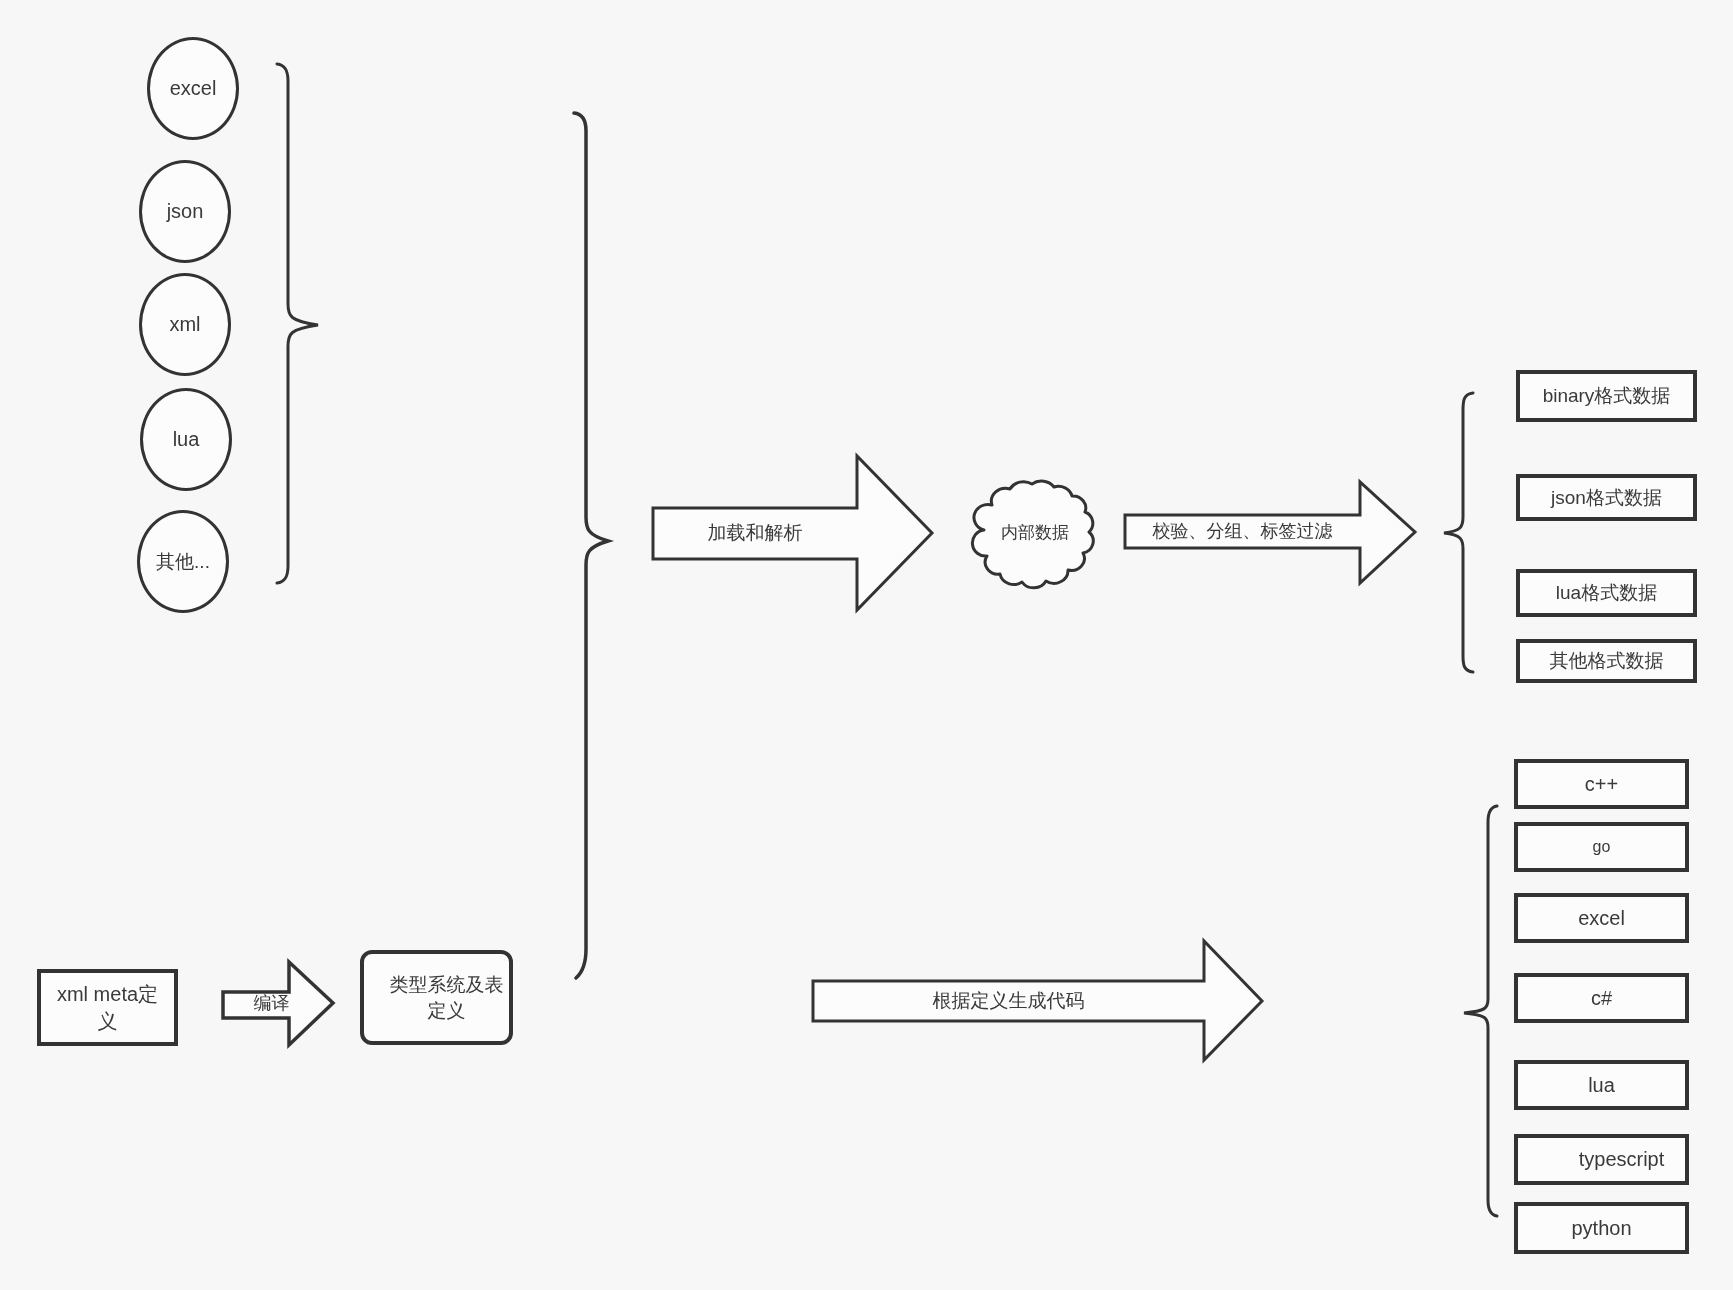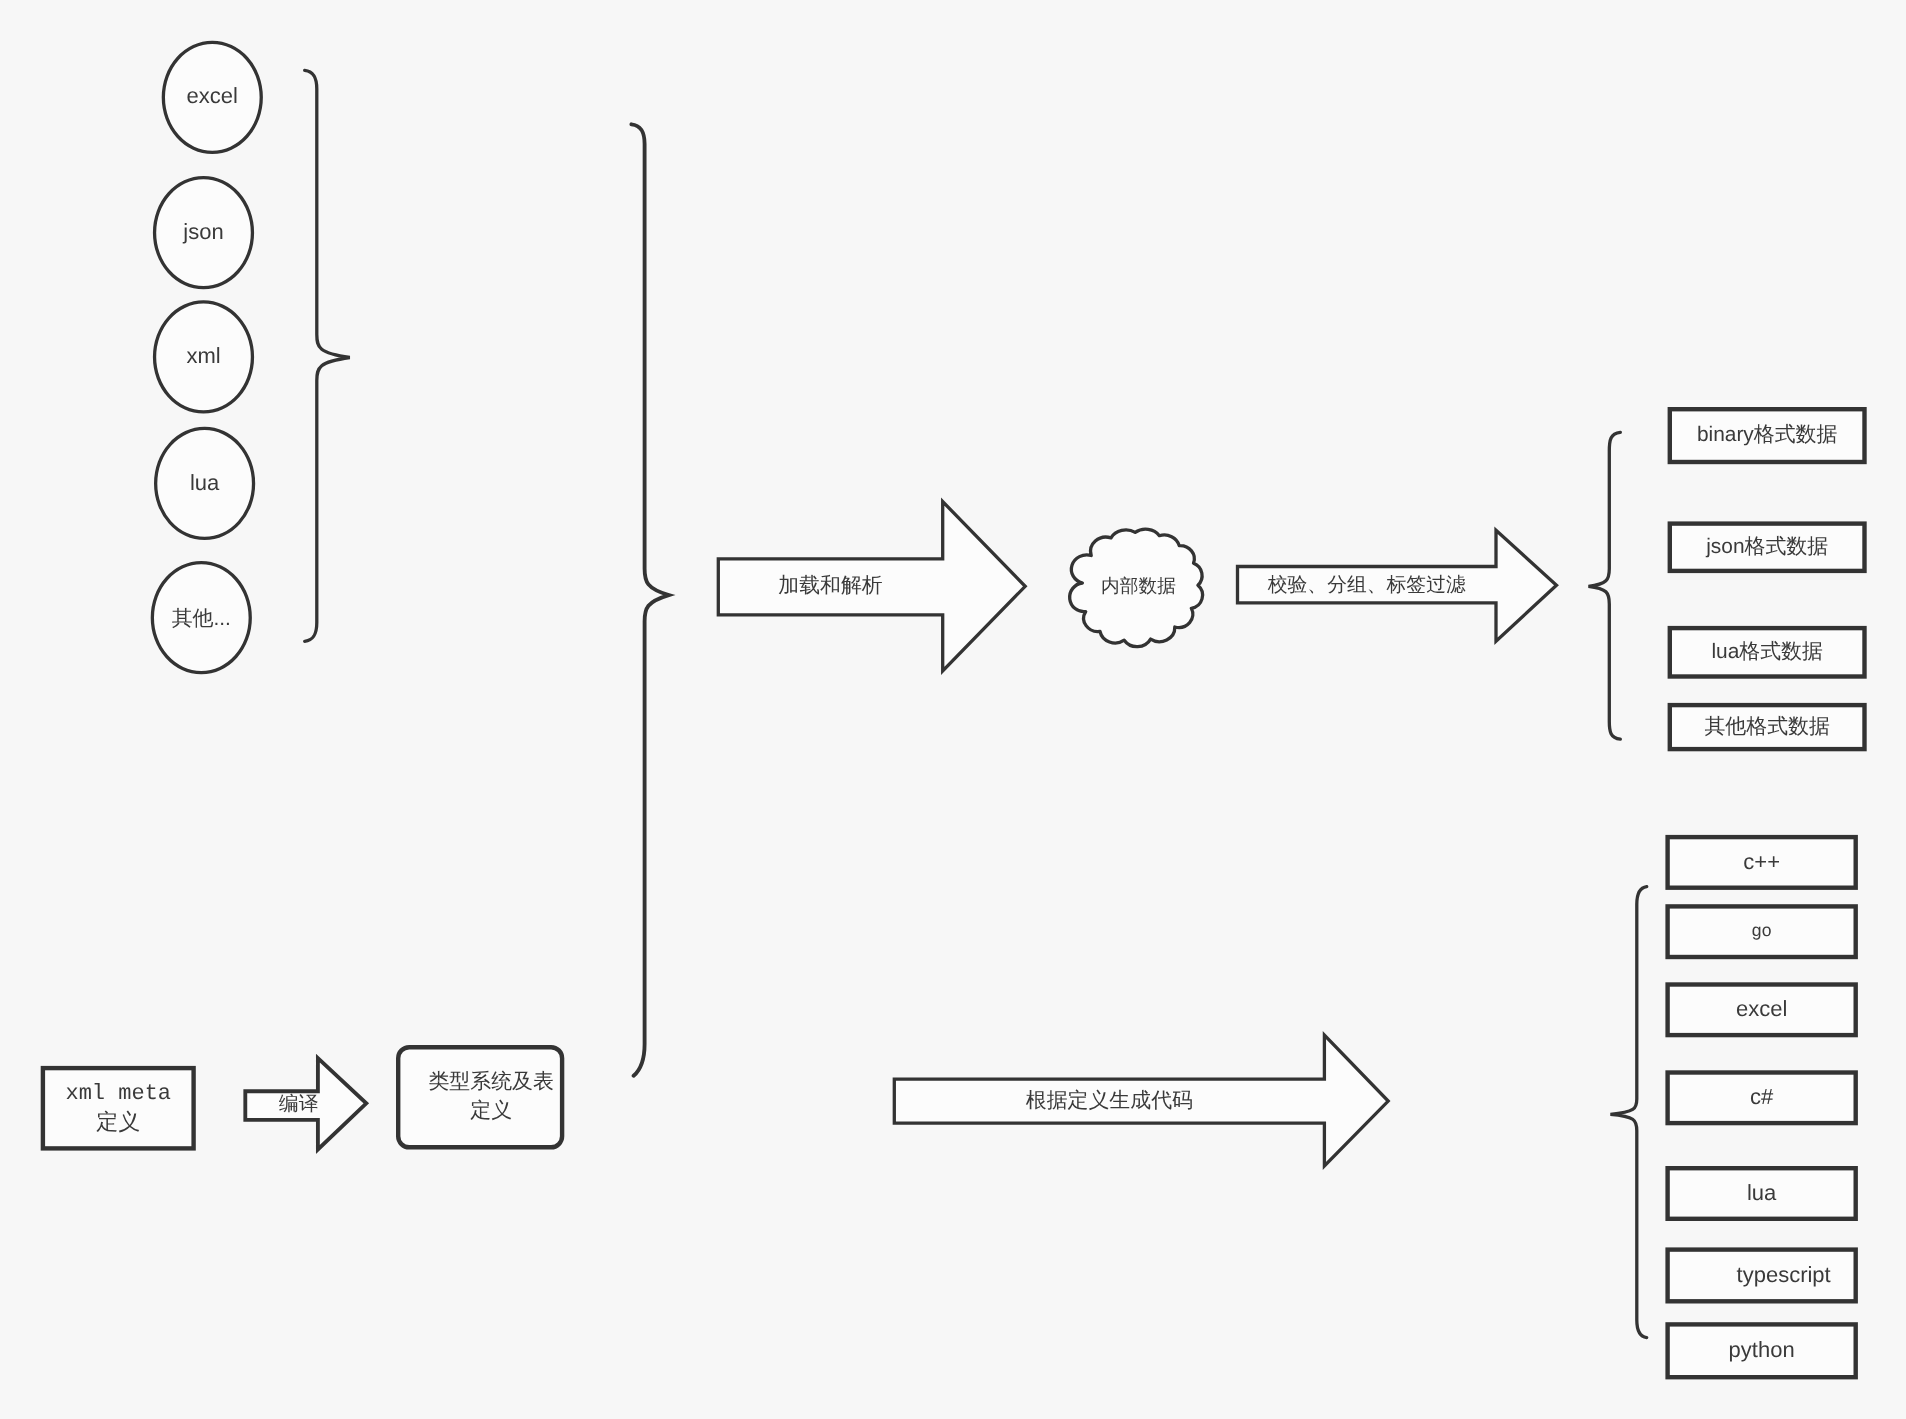--- a/index.html
+++ b/index.html
@@ -36,21 +36,21 @@
     background:#fcfcfc;
     border:3px solid #333333;
     box-sizing:border-box;
     display:flex;align-items:center;justify-content:center;
     text-align:center;
     font-size:19px;
     line-height:1.35;
   }
   .box.thick{border-width:4px;}
   .box.rounded{border-radius:12px;}
-  .inner-constrain{display:block;font-family:Liberation Mono, monospace;}
+  .inner-constrain{display:block;}
 </style>
 </head>
 <body>
 
 <div id="canvas">
 
   <svg id="shapes" width="1733" height="1290" viewBox="0 0 1733 1290">
 
     <path d="M277,64 C286,65 288,72 288,81 L288,304 C288,316 290,321 318,325 C290,329 288,334 288,346 L288,566 C288,575 286,582 277,583" fill="none" stroke="#333333" stroke-width="3" stroke-linecap="round"></path>
 

